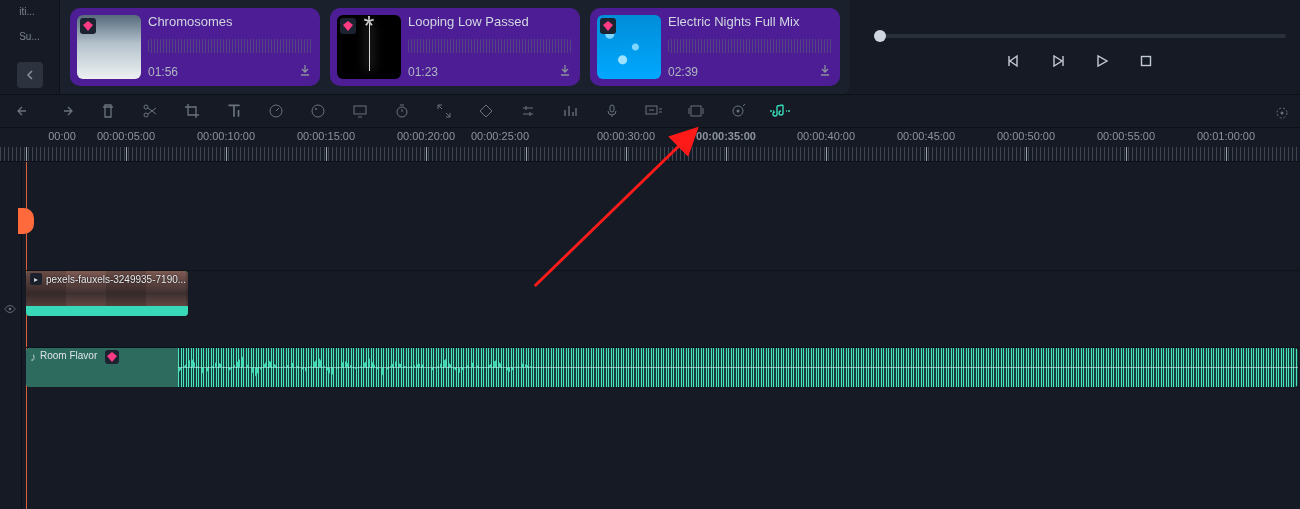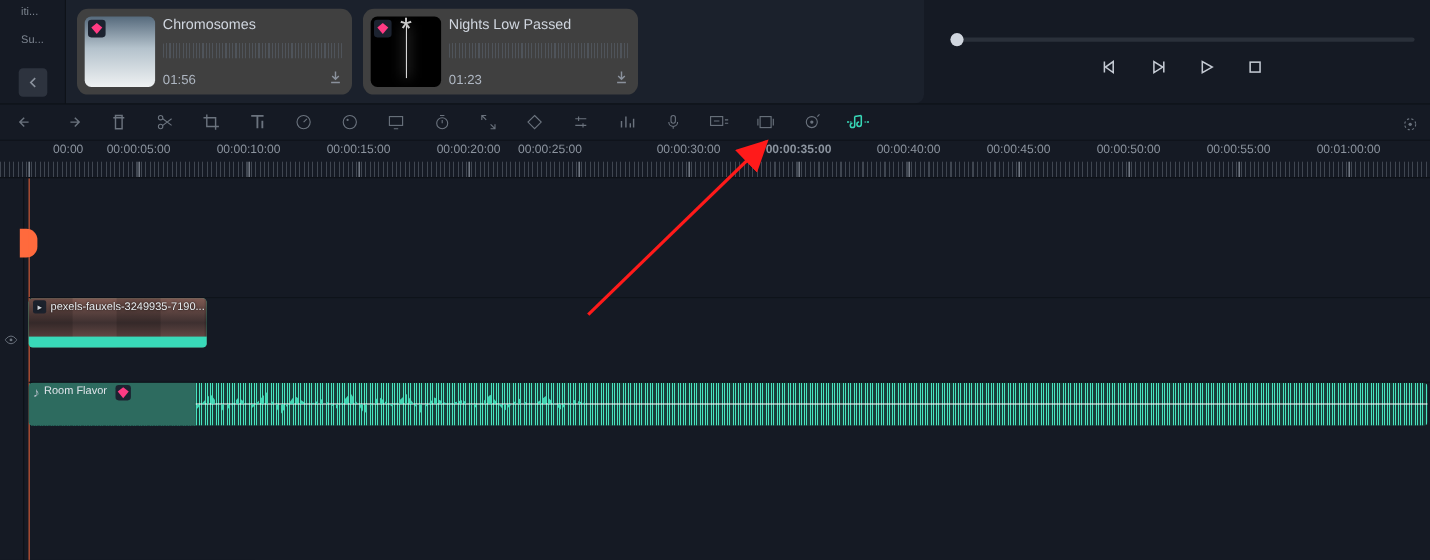--- a/index.html
+++ b/index.html
@@ -43,21 +43,21 @@
     flex: 0 0 780px;
     background:#1b212c;
     display:flex;
     gap:10px;
     padding:8px 10px 8px 10px;
     border-radius:0 0 8px 0;
   }
   .media-card{
     flex:0 0 250px;
     height:78px;
-    background:#404040;
+    background:#4c1d95;
     border-radius:10px;
     display:flex;
     position:relative;
   }
   .media-thumb{
     width:64px;height:64px;
     margin:7px;
     border-radius:6px;
     position:relative;
     overflow:hidden;
@@ -293,33 +293,54 @@
     <div class="media-card">
       <div class="media-thumb thumb-plant">
         <div class="frond">*</div>
         <div class="diamond">
           <svg viewBox="0 0 12 12">
               <path d="M6 1 11 5 6 11 1 5Z" fill="#ff3b84"></path>
             </svg>
         </div>
       </div>
       <div class="media-meta">
-        <div class="media-title">Nights Low Passed</div>
+        <div class="media-title">Looping Low Passed</div>
         <div class="wave-mini"></div>
         <div class="media-bottom">
           <span class="media-time">01:23</span>
           <span class="dl-icon">
             <svg width="14" height="14" viewBox="0 0 14 14">
                 <path d="M7 2v7M4 6l3 3 3-3M3 12h8" stroke="currentColor" fill="none" stroke-width="1.3"></path>
               </svg>
           </span>
         </div>
       </div>
     </div>
 
+    <div class="media-card">
+      <div class="media-thumb thumb-water">
+        <div class="diamond">
+          <svg viewBox="0 0 12 12">
+              <path d="M6 1 11 5 6 11 1 5Z" fill="#ff3b84"></path>
+            </svg>
+        </div>
+      </div>
+      <div class="media-meta">
+        <div class="media-title">Electric Nights Full Mix</div>
+        <div class="wave-mini"></div>
+        <div class="media-bottom">
+          <span class="media-time">02:39</span>
+          <span class="dl-icon">
+            <svg width="14" height="14" viewBox="0 0 14 14">
+                <path d="M7 2v7M4 6l3 3 3-3M3 12h8" stroke="currentColor" fill="none" stroke-width="1.3"></path>
+              </svg>
+          </span>
+        </div>
+      </div>
+    </div>
 
   </div>
 
   <div class="preview-panel">
     <div class="scrub-bar">
       <div class="scrub-dot"></div>
     </div>
     <div class="transport">
       <span class="btn">
           <svg width="16" height="16" viewBox="0 0 16 16">

